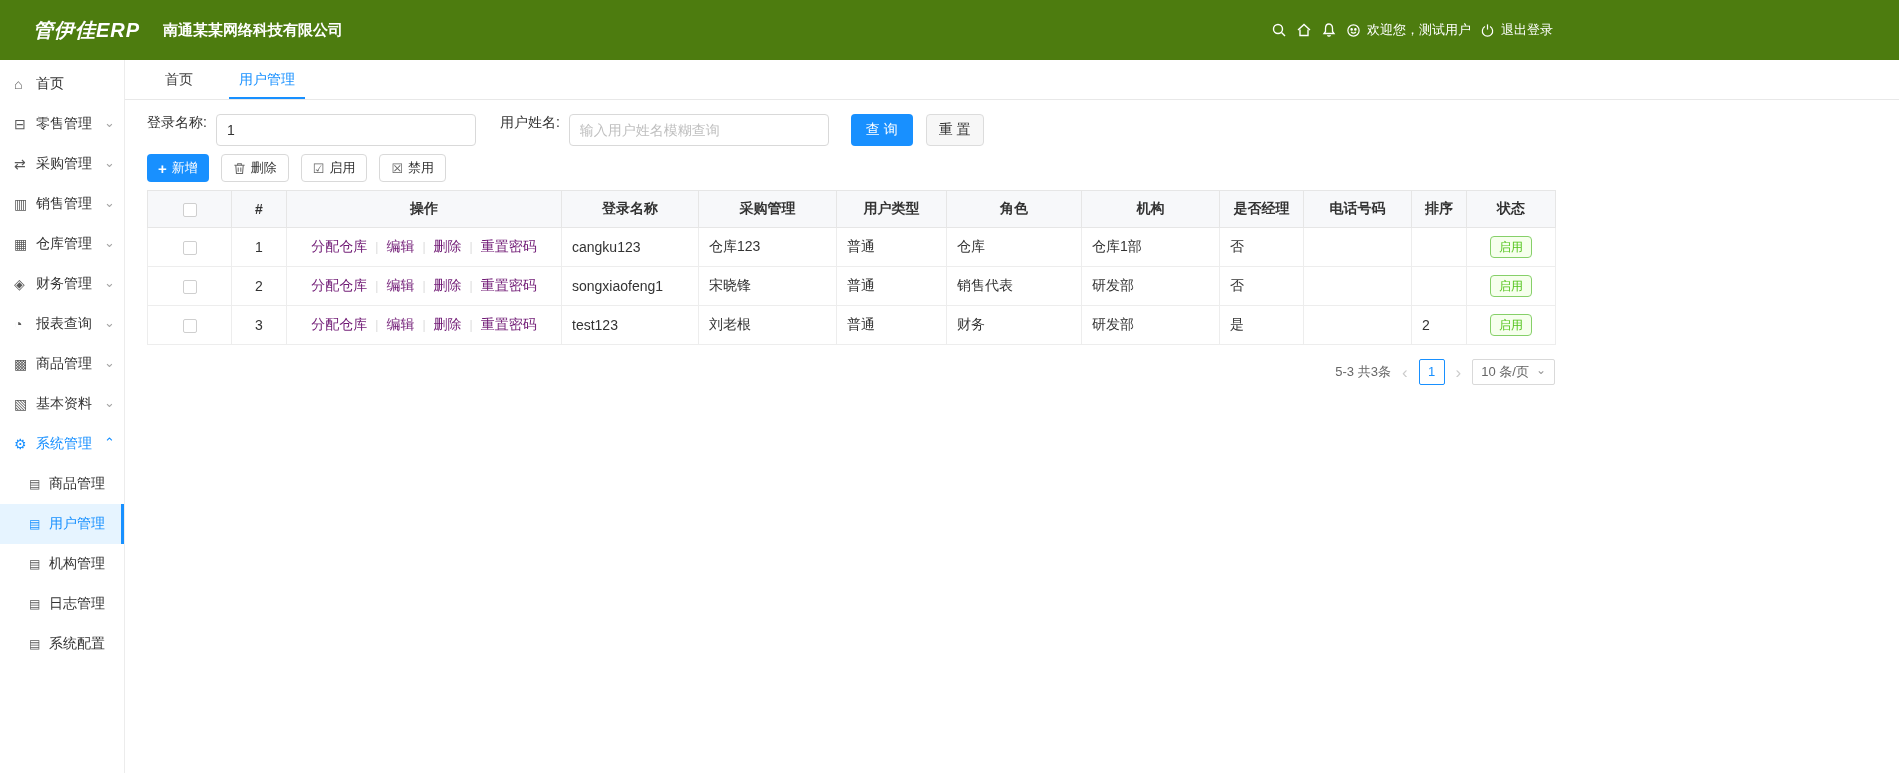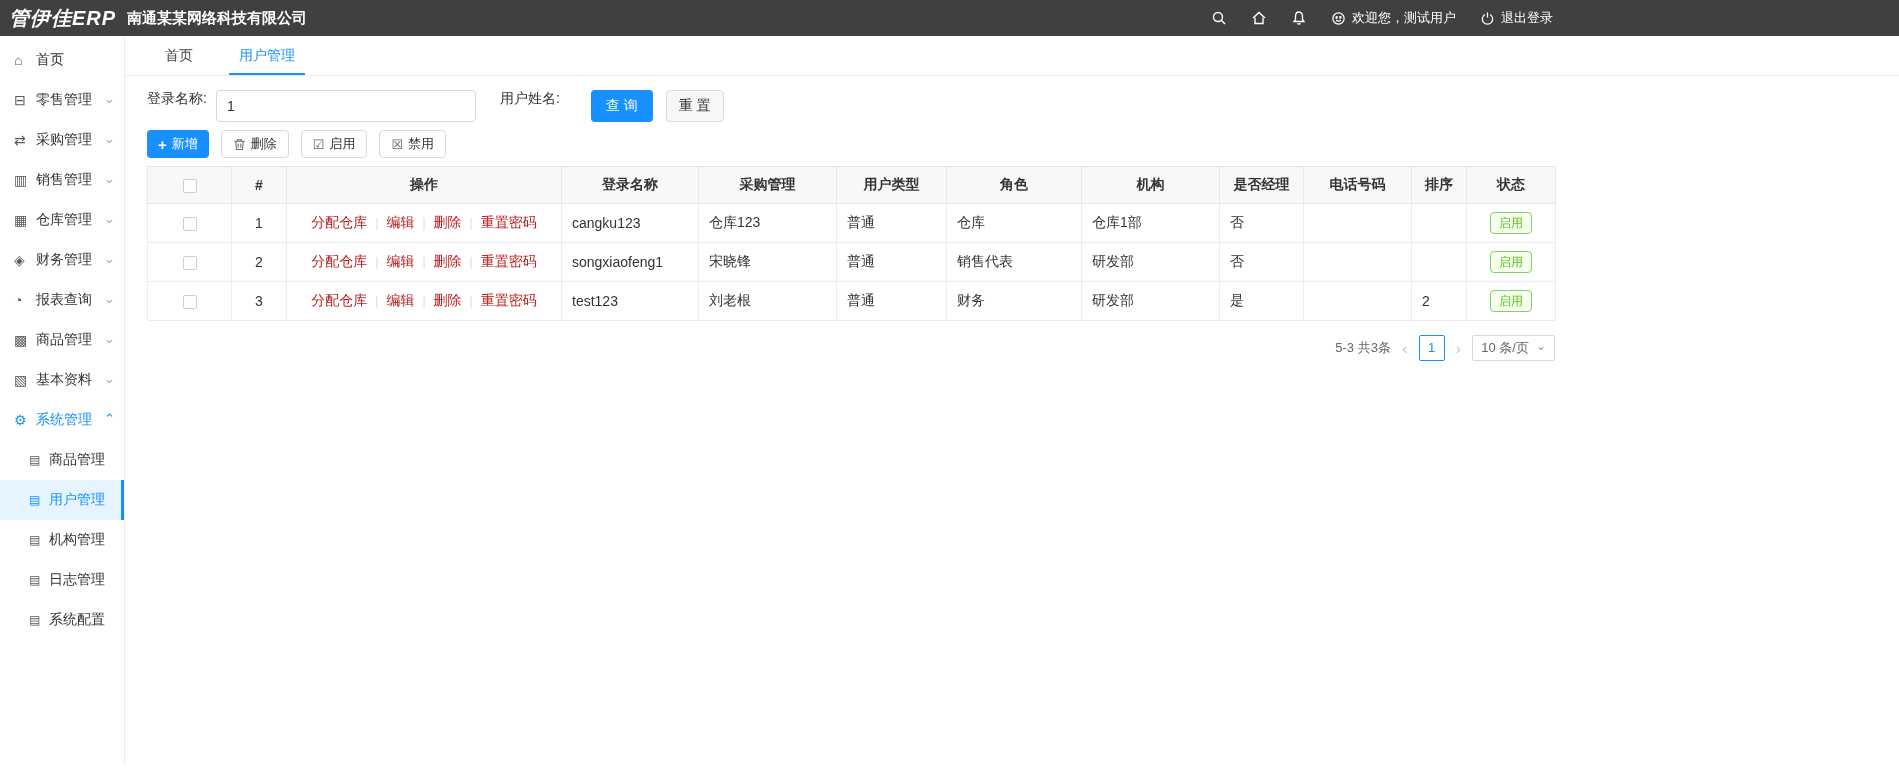--- a/index.html
+++ b/index.html
@@ -3,24 +3,24 @@
 <meta charset="utf-8">
 <style>
   * { margin:0; padding:0; box-sizing:border-box; }
   html,body { overflow:hidden; }
   body {
     width:1899px; height:773px;
     font-family:"Liberation Sans", sans-serif;
     background:#ffffff; color:#333;
   }
   
-  .header { height:36px; background:#404040; display:flex; align-items:center; color:#fff; }
+  .header { height:60px; background:#4d7c0f; display:flex; align-items:center; color:#fff;padding-left:24px; }
   .logo { width:125px; text-align:center; font-size:20px; font-weight:bold; font-style:italic; letter-spacing:1px; white-space:nowrap; }
-  .company { font-size:15px; font-weight:bold; margin-left:2px; }
-  .header-right { margin-left:auto; margin-right:346px; display:flex; align-items:center; gap:24px; font-size:13px; }
+  .company { font-size:15px; font-weight:bold; margin-left:14px; }
+  .header-right { margin-left:auto; margin-right:346px; display:flex; align-items:center; gap:9px; font-size:13px; }
   .hicon { display:inline-flex; align-items:center; cursor:pointer; }
   .huser { display:inline-flex; align-items:center; gap:6px; cursor:pointer; white-space:nowrap; }
   
   .layout { display:flex; height:729px; }
   .sidebar { width:125px; border-right:1px solid #ececec; padding-top:4px; flex:0 0 125px; background:#fff; }
   .menu-item { height:40px; display:flex; align-items:center; padding:0 9px 0 14px; font-size:14px; color:#333; cursor:pointer; }
   .mi-icon { width:22px; color:#595959; font-size:14px; flex:0 0 22px; }
   .mi-label { flex:1; white-space:nowrap; }
   .mi-caret { margin-left:auto; color:#a6a6a6; font-size:13px; line-height:1; transform:translateY(-2px); }
   .menu-item.open, .menu-item.open .mi-icon, .menu-item.open .mi-caret { color:#1890ff; }
@@ -49,21 +49,21 @@
   .tbtn.ghost { background:#fff; border:1px solid #d9d9d9; color:#333; }
   .g-icon { color:#666; font-size:13px; line-height:1; display:inline-flex; align-items:center; }
   .p-icon { font-size:15px; font-weight:bold; line-height:1; }
   
   .grid-wrap { margin-top:8px; }
   table.grid { width:1408px; border-collapse:collapse; table-layout:fixed; }
   table.grid th { background:#f7f8fa; border:1px solid #e6e6e6; height:37px; font-weight:bold; color:#333; text-align:center; padding:0 10px; font-size:14px; }
   table.grid td { border:1px solid #ededed; height:39px; padding:0 10px; color:#333; font-size:14px; background:#fff; overflow:hidden; white-space:nowrap; }
   .c { text-align:center !important; }
   td.ops { padding:0 4px; }
-  a.op { color:#b91c1c; text-decoration:none; cursor:pointer; font-size:14px; }
+  a.op { color:#701a75; text-decoration:none; cursor:pointer; font-size:14px; }
   a.op:not(:first-child)::before { content:"|"; color:#dcdcdc; margin:0 8px; font-size:12px; }
   .checkbox { display:inline-block; width:14px; height:14px; border:1px solid #cfcfcf; border-radius:2px; background:#fff; vertical-align:middle; cursor:pointer; }
   .tag { display:inline-block; padding:1px 8px; font-size:12px; color:#52c41a; border:1px solid #86d069; background:#f6ffed; border-radius:4px; line-height:18px; }
   
   .pagination { width:1408px; display:flex; justify-content:flex-end; align-items:center; margin-top:14px; color:#666; font-size:13px; gap:9px; }
   .pg-btn { color:#ccc; font-size:17px; line-height:1; cursor:pointer; padding:0 2px; }
   .pg-page { min-width:26px; height:26px; line-height:24px; text-align:center; border:1px solid #1890ff; color:#1890ff; border-radius:2px; background:#fff; cursor:pointer; font-size:13px; }
   .pg-size { height:26px; border:1px solid #d9d9d9; border-radius:2px; display:inline-flex; align-items:center; padding:0 8px; gap:7px; color:#666; cursor:pointer; background:#fff; }
   .pg-caret { font-size:12px; color:#999; line-height:1; transform:translateY(-2px); }
 </style>
@@ -194,20 +194,21 @@
       <div class="tab">首页</div>
       <div class="tab active">用户管理</div>
     </div>
 
     <div class="content">
 
       <div class="filter-row">
         <span class="f-label">登录名称:</span>
         <input class="f-input" type="text" value="1" style="">
         <span class="f-label second">用户姓名:</span>
+        <input class="f-input" type="text" placeholder="输入用户姓名模糊查询" style="">
         <button class="btn-primary">查 询</button>
         <button class="btn-plain">重 置</button>
       </div>
 
       <div class="toolbar-row">
         <span class="tbtn primary">
           <span class="p-icon">+</span>
           <span>新增</span>
         </span>
         <span class="tbtn ghost">

